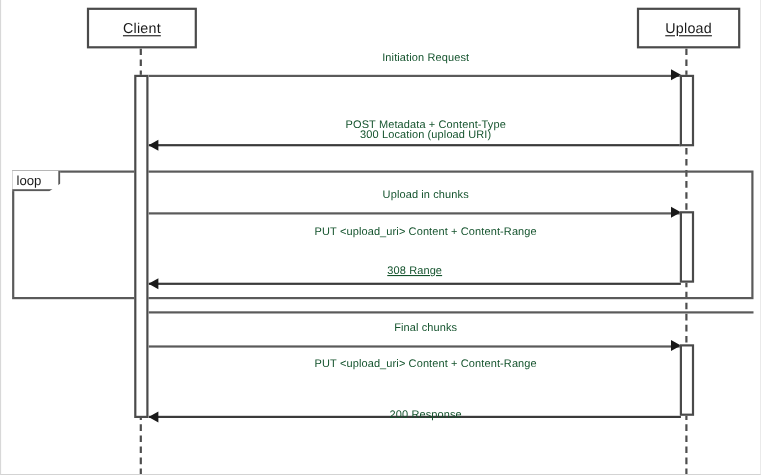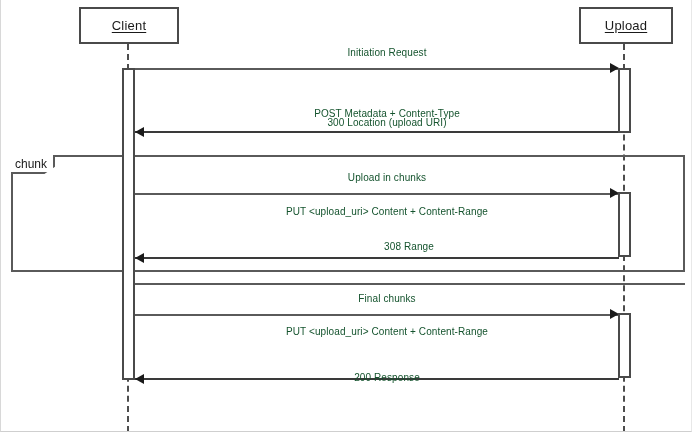--- a/index.html
+++ b/index.html
@@ -125,21 +125,21 @@
 </head>
 <body>
 
 <div id="canvas">
 
   <div class="lifeline" style="left:126px; top:44px; height:388px;"></div>
   <div class="lifeline" style="left:622px; top:44px; height:388px;"></div>
 
   <div class="fragment" style="left:10px; top:155px; width:674px; height:117px;"></div>
   <div class="fragment-tab" style="left:10px; top:155px; width:44px; height:19px;">
-    <span class="fragment-tab-label">chunk</span>
+    <span class="fragment-tab-label">loop</span>
   </div>
 
   <div class="rail" style="left:134px; top:68px; width:484px;"></div>
   <div class="rail" style="left:134px; top:193px; width:484px;"></div>
   <div class="rail" style="left:134px; top:283px; width:550px;"></div>
   <div class="rail" style="left:134px; top:314px; width:484px;"></div>
 
   <div class="arrowhead right" style="left:609px; top:63px;"></div>
   <div class="arrowhead right" style="left:609px; top:188px;"></div>
   <div class="arrowhead right" style="left:609px; top:309px;"></div>
@@ -168,21 +168,21 @@
   <div class="msg-label" style="left:386px; top:47px;">Initiation Request</div>
 
   <div class="msg-label" style="left:386px; top:83px;margin-top:25px;">POST Metadata + Content-Type</div>
 
   <div class="msg-label" style="left:386px; top:117px;">300 Location (upload URI)</div>
 
   <div class="msg-label" style="left:386px; top:172px;">Upload in chunks</div>
 
   <div class="msg-label" style="left:386px; top:206px;">PUT &lt;upload_uri&gt; Content + Content-Range</div>
 
-  <div class="msg-label" style="left:408px; top:241px;">308 Range</div>
+  <div class="msg-label" style="left:376px; top:241px;text-decoration:underline;">308 Range</div>
 
   <div class="msg-label" style="left:386px; top:293px;">Final chunks</div>
 
   <div class="msg-label" style="left:386px; top:326px;">PUT &lt;upload_uri&gt; Content + Content-Range</div>
 
   <div class="msg-label" style="left:386px; top:362px;margin-top:10px;">200 Response</div>
 
 </div>
 
 </body></html>

